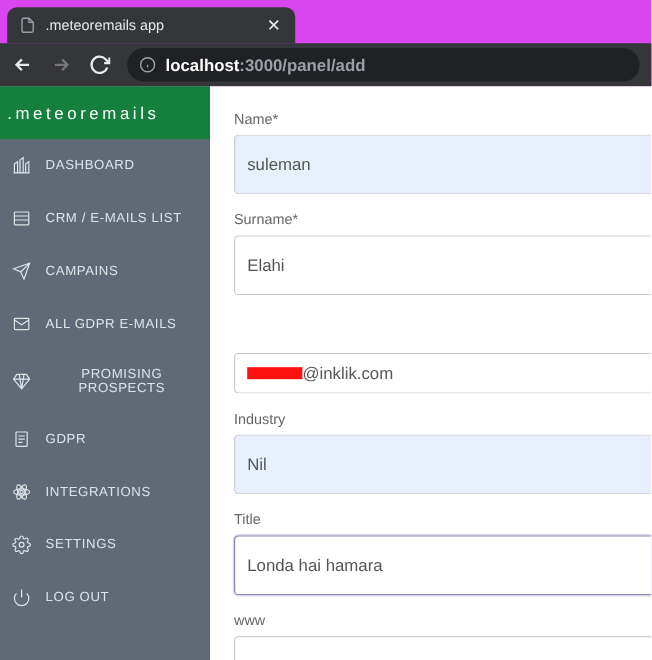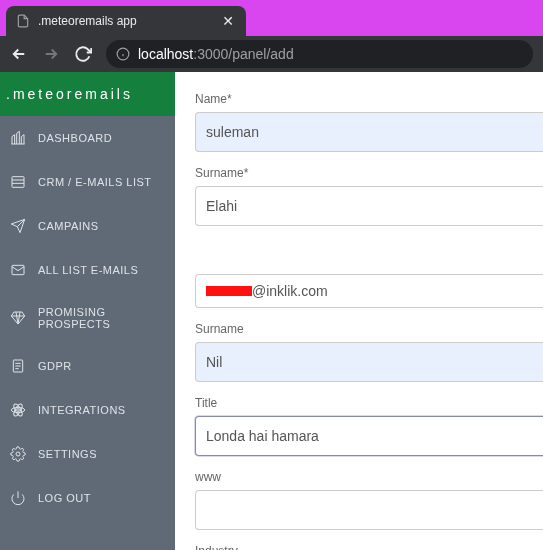--- a/index.html
+++ b/index.html
@@ -7,35 +7,35 @@
 
 .browser-chrome { background: #d946ef; }
 .tab-bar { display: flex; align-items: flex-end; height: 36px; padding-top: 6px; }
 .tab { display: flex; align-items: center; background: #35363a; color: #e8eaed; font-size: 12px; padding: 0 10px; height: 30px; width: 240px; border-radius: 8px 8px 0 0; margin-left: 6px; }
 .tab-icon { width: 14px; height: 14px; margin-right: 8px; color: #9aa0a6; }
 .tab-title { flex: 1; white-space: nowrap; overflow: hidden; }
 .tab-close { color: #e8eaed; font-size: 14px; padding: 0 2px; }
 .addr-bar { display: flex; align-items: center; background: #35363a; height: 36px; padding: 0 10px; gap: 14px; }
 .nav-icon { color: #e8eaed; width: 18px; height: 18px; display: flex; align-items: center; justify-content: center; }
 .nav-icon.dim { color: #777; }
-.url-box { flex: 1; background: #202124; border-radius: 16px; height: 28px; display: flex; align-items: center; padding: 0 10px; color: #9aa0a6; font-size: 14px; gap: 8px; }
+.url-box { flex: 1; background: #202124; border-radius: 16px; height: 28px; display: flex; align-items: center; padding: 0 10px; color: #9aa0a6; font-size: 14px; gap: 8px; font-weight: bold; }
 .url-host { color: #fff; }
 .url-path { color: #9aa0a6; }
 
 .app { display: flex; height: calc(550px - 72px); }
 
 .sidebar { width: 175px; background: #606a76; color: #fff; font-size: 11px; letter-spacing: 0.5px; }
 .brand { background: #15803d; color: #fff; padding: 14px 6px; font-size: 14px; letter-spacing: 3px; font-weight: 400; }
-.side-item { display: flex; align-items: center; gap: 12px; padding: 14px 10px; color: #dfe3e8; cursor: pointer; }
+.side-item { display: flex; align-items: center; gap: 12px; padding: 14px 10px; color: #dfe3e8; cursor: pointer; text-align: center; }
 .side-item svg { width: 16px; height: 16px; flex-shrink: 0; }
 
 .content { flex: 1; padding: 20px 0 0 20px; background: #fff; overflow: hidden; }
 .field { margin-bottom: 14px; }
 .field label { display: block; font-size: 12px; color: #666; margin-bottom: 6px; }
-.field input { width: 100%; height: 40px; border: 1px solid #ccc; border-radius: 4px 0 0 4px; padding: 0 10px; font-size: 14px; color: #555; border-right: none; }
+.field input { width: 100%; height: 50px; border: 1px solid #ccc; border-radius: 4px 0 0 4px; padding: 0 10px; font-size: 14px; color: #555; border-right: none; }
 .field input.hl { background: #e8f0fe; }
 .field input.focus { border-color: #88a; box-shadow: 0 0 0 1px rgba(100,100,200,.25); }
 .redact { display: inline-block; background: #f11; width: 46px; height: 10px; vertical-align: middle; }
 .email-wrap { display: flex; align-items: center; height: 34px; border: 1px solid #ccc; border-radius: 4px 0 0 4px; padding: 0 10px; font-size: 14px; color: #555; border-right: none; margin-top: 48px; }
 </style>
 </head>
 <body>
 
 <div class="browser-chrome">
   <div class="tab-bar">
@@ -98,21 +98,21 @@
       <svg viewBox="0 0 24 24" fill="none" stroke="currentColor" stroke-width="1.5">
           <path d="M22 2L11 13M22 2l-7 20-4-9-9-4 20-7z"></path>
         </svg>
       <span>CAMPAINS</span>
     </div>
     <div class="side-item">
       <svg viewBox="0 0 24 24" fill="none" stroke="currentColor" stroke-width="1.5">
           <rect x="3" y="5" width="18" height="14" rx="1"></rect>
           <path d="M3 7l9 6 9-6"></path>
         </svg>
-      <span>ALL LIST E-MAILS</span>
+      <span>ALL GDPR E-MAILS</span>
     </div>
     <div class="side-item">
       <svg viewBox="0 0 24 24" fill="none" stroke="currentColor" stroke-width="1.5">
           <path d="M6 3h12l4 6-10 12L2 9l4-6zM2 9h20M9 3l3 18M15 3l-3 18"></path>
         </svg>
       <span>PROMISING PROSPECTS</span>
     </div>
     <div class="side-item">
       <svg viewBox="0 0 24 24" fill="none" stroke="currentColor" stroke-width="1.5">
           <rect x="5" y="3" width="14" height="18" rx="1"></rect>
@@ -156,21 +156,21 @@
       <label>Surname*</label>
       <input value="Elahi" style="">
     </div>
     <div class="field">
       <div class="email-wrap">
         <span class="redact"></span>
           <span>@inklik.com</span>
       </div>
     </div>
     <div class="field">
-      <label>Surname</label>
+      <label>Industry</label>
       <input class="hl" value="Nil" style="">
     </div>
     <div class="field">
       <label>Title</label>
       <input class="focus" value="Londa hai hamara" style="">
     </div>
     <div class="field">
       <label>www</label>
       <input value="" style="">
     </div>

